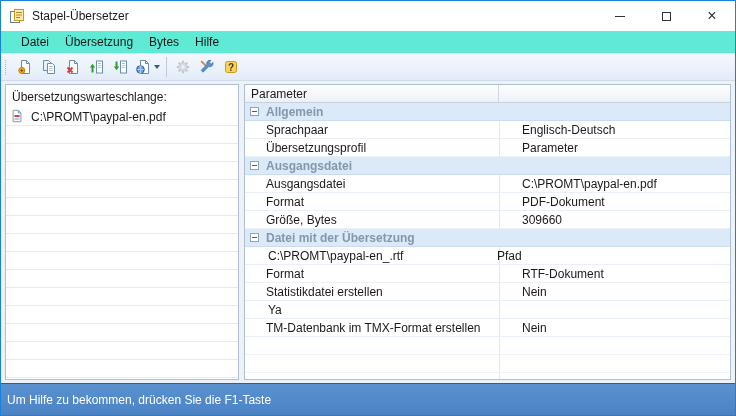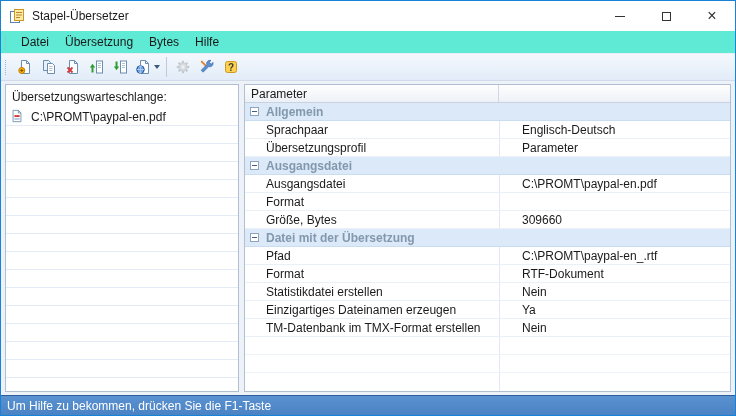--- a/index.html
+++ b/index.html
@@ -58,21 +58,21 @@
   .grow.group { background:var(--group-bg,#dbe9f9); border-bottom-color:#cadcf1; }
   .grow.empty { border-bottom-color:#eef3fa; }
   .expander { width:9px; height:9px; border:1px solid #8fa4ba; background:#fff; margin:0 7px 0 5px; position:relative; flex:0 0 auto; }
   .expander::after { content:""; position:absolute; left:1px; right:1px; top:3px; border-top:1px solid #44607c; }
   .glabel { color:var(--group-text,#8298ad); font-weight:bold; white-space:nowrap; }
   .cell { height:100%; display:flex; align-items:center; overflow:hidden; white-space:nowrap; }
   .pcell { width:254px; padding-left:21px; flex:0 0 auto; }
   .vcell { flex:1; padding-left:23px; }
 
   
-  .statusbar { height:20px; flex:0 0 auto; background:linear-gradient(#5a92d0, var(--statusbar,#4b82c4));
+  .statusbar { height:32px; flex:0 0 auto; background:linear-gradient(#5a92d0, var(--statusbar,#4b82c4));
                border-top:1px solid #2e5d9e; color:#fff; display:flex; align-items:center; padding-left:6px; white-space:nowrap; }
 </style>
 </head>
 <body>
 
 <div class="window">
 
   <div class="titlebar">
     <span class="app-icon">
       <svg viewBox="0 0 16 16" width="16" height="16">
@@ -235,43 +235,43 @@
           <div class="grow group">
             <span class="expander"></span>
             <span class="glabel">Ausgangsdatei</span>
           </div>
           <div class="grow">
             <div class="cell pcell">Ausgangsdatei</div>
             <div class="cell vcell">C:\PROMT\paypal-en.pdf</div>
           </div>
           <div class="grow">
             <div class="cell pcell">Format</div>
+            <div class="cell vcell">PDF-Dokument</div>
           </div>
           <div class="grow">
             <div class="cell pcell">Größe, Bytes</div>
             <div class="cell vcell">309660</div>
           </div>
           <div class="grow group">
             <span class="expander"></span>
             <span class="glabel">Datei mit der Übersetzung</span>
           </div>
           <div class="grow">
+            <div class="cell vcell">C:\PROMT\paypal-en_.rtf</div>
             <div class="cell pcell">Pfad</div>
-            <div class="cell vcell">C:\PROMT\paypal-en_.rtf</div>
           </div>
           <div class="grow">
             <div class="cell pcell">Format</div>
             <div class="cell vcell">RTF-Dokument</div>
           </div>
           <div class="grow">
             <div class="cell pcell">Statistikdatei erstellen</div>
             <div class="cell vcell">Nein</div>
           </div>
           <div class="grow">
-            <div class="cell pcell">Einzigartiges Dateinamen erzeugen</div>
             <div class="cell vcell">Ya</div>
           </div>
           <div class="grow">
             <div class="cell pcell">TM-Datenbank im TMX-Format erstellen</div>
             <div class="cell vcell">Nein</div>
           </div>
           <div class="grow empty"></div>
           <div class="grow empty"></div>
         </div>
     </div>

